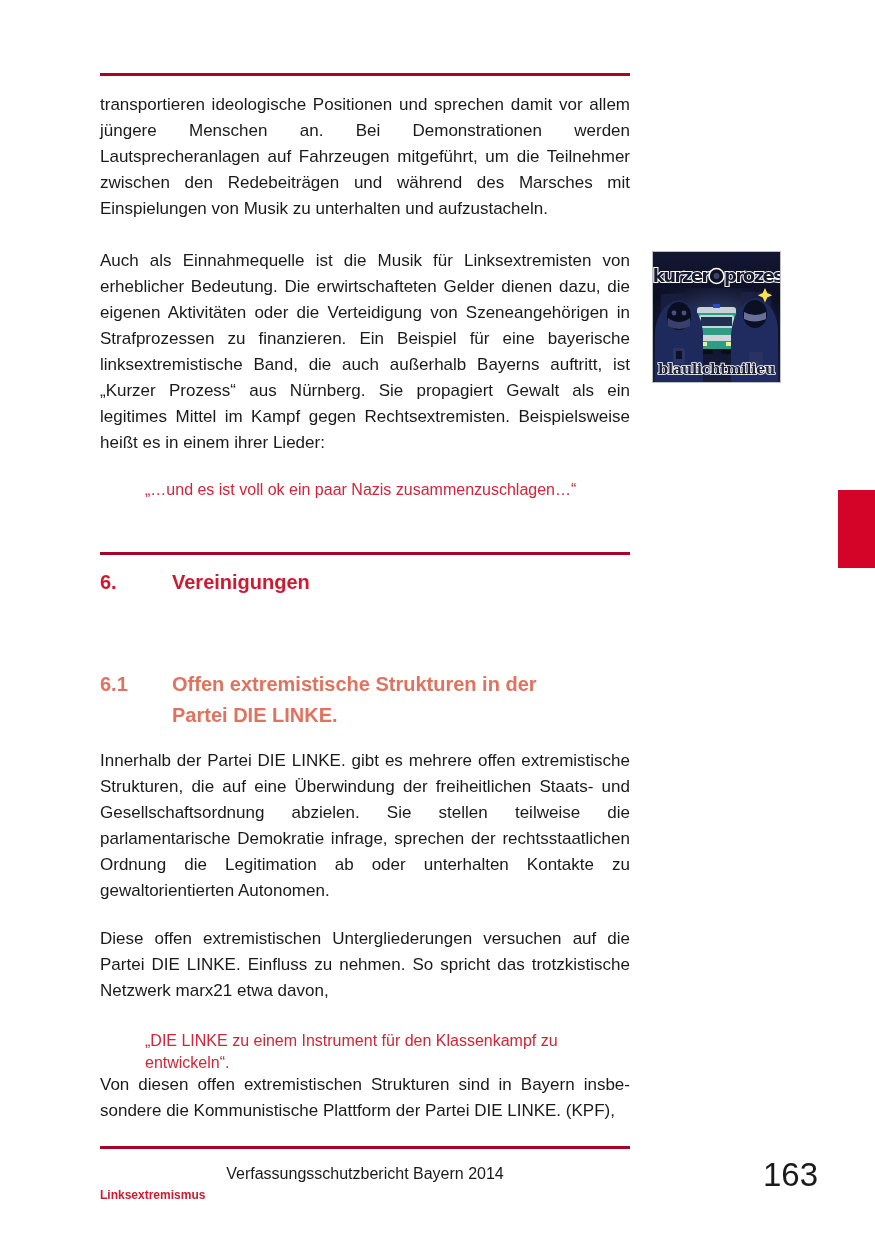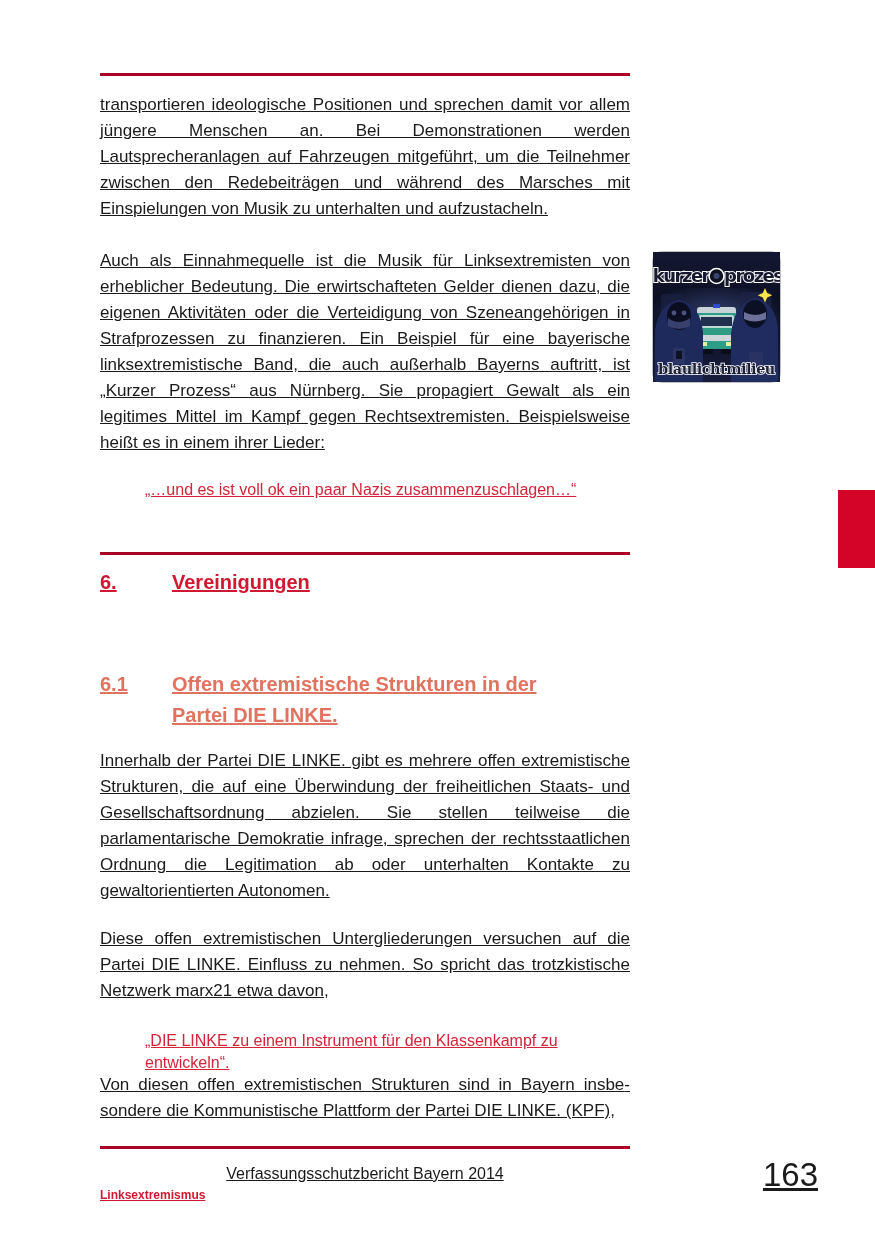--- a/index.html
+++ b/index.html
@@ -5,21 +5,21 @@
   html,body{margin:0;padding:0;background:#e8e8e8;}
   .page{
     position:relative;
     width:875px;height:1242px;
     background:#ffffff;
     font-family:"Liberation Sans", sans-serif;
     color:#1a1a1a;
     overflow:hidden;
     margin:0 auto;
   }
-  .abs{position:absolute;text-decoration:underline;}
+  .abs{position:absolute;}
   .rule{
     left:100px;width:530px;height:3px;
     background:#a90325;
   }
   .para{
     left:100px;width:530px;
     font-size:17px;line-height:26px;
     text-align:justify;
     hyphens:manual;
     -webkit-hyphens:manual;
@@ -34,21 +34,20 @@
     left:100px;width:530px;
     display:flex;align-items:flex-start;
     font-weight:bold;font-size:20px;line-height:31px;
   }
   .heading-num{width:72px;flex:0 0 72px;}
   .heading-main{color:#d01930;}
   .heading-sub{color:#e0735f;}
   .album{
     left:653px;top:252px;width:127px;height:130px;
     box-shadow:0 0 0 1px rgba(0,0,0,0.25);
-    border-radius:9px;
   }
   .tab{
     right:0;top:490px;width:37px;height:78px;
     background:#d40429;
   }
   .footer-line1{
     left:100px;top:1163px;width:530px;
     font-size:16px;line-height:21px;color:#1a1a1a;text-align:center;
   }
   .footer-line2{

